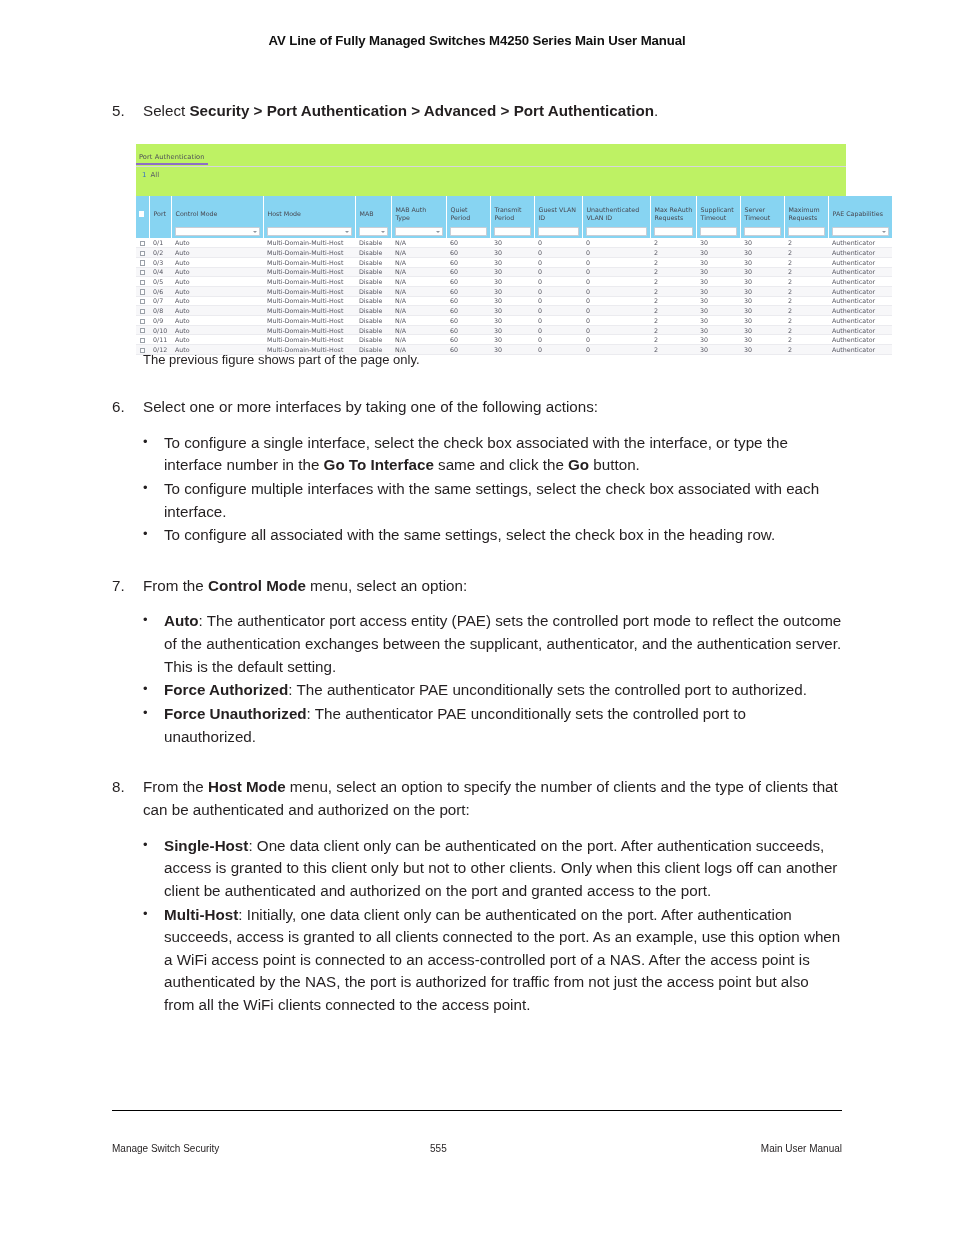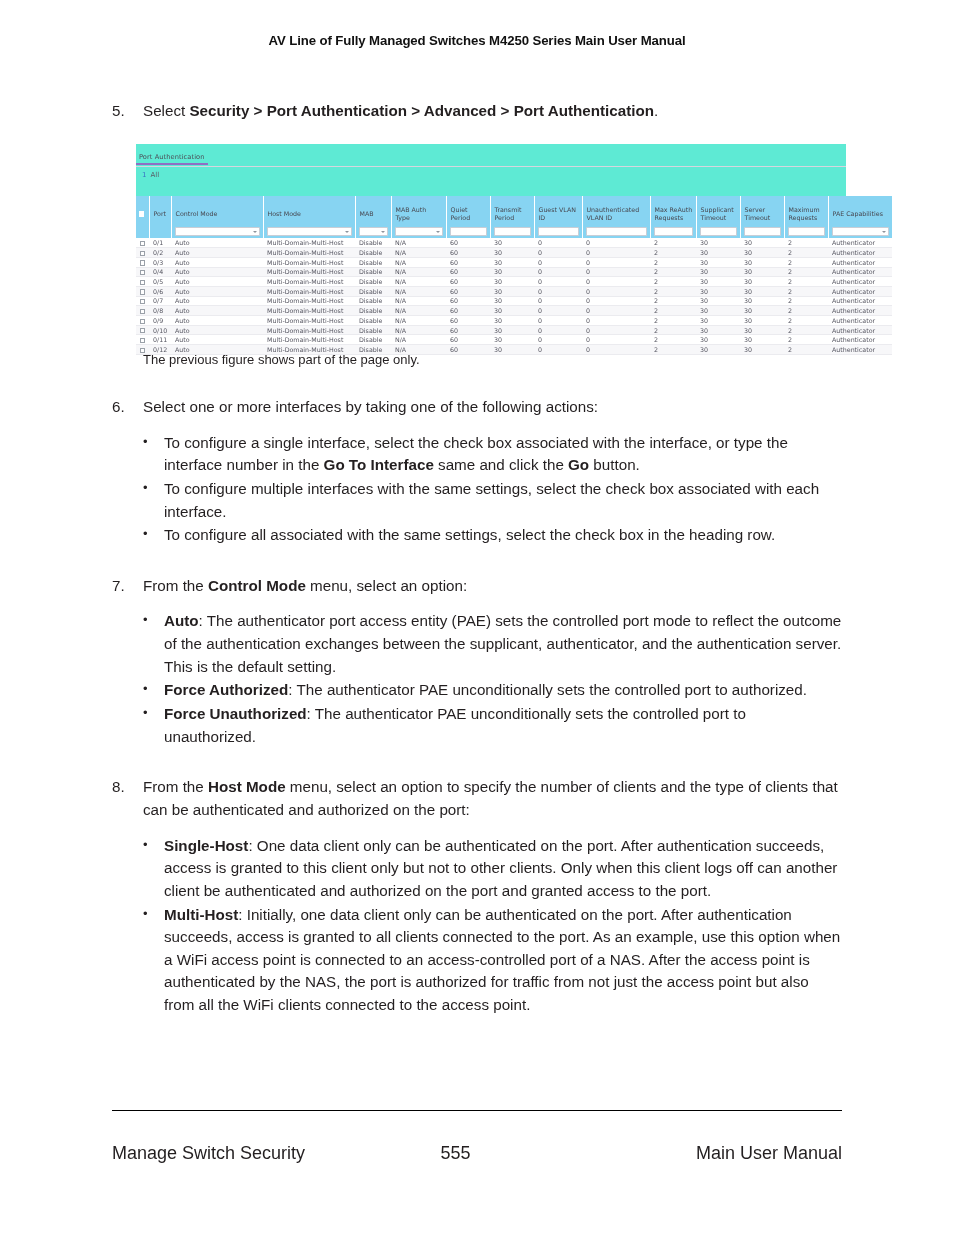--- a/index.html
+++ b/index.html
@@ -83,21 +83,21 @@
 
   .gap-sm { height: 11px; }
   .gap-lg { height: 27px; }
 
   
   .figure {
     position: absolute;
     top: 144px;
     left: 136px;
     width: 710px;
-    background: #5eead4;
+    background: #bef264;
     font-family: "DejaVu Sans", sans-serif;
   }
   .fig-tab-row {
     border-bottom: 1px solid #d6d6de;
     padding-bottom: 1px;
   }
   .fig-tab {
     display: inline-block;
     font-size: 6.6px;
     color: #4b4b55;
@@ -202,21 +202,21 @@
     left: 112px; right: 112px;
     top: 1110px;
     height: 1px;
     background: #000000;
   }
   .doc-footer {
     position: absolute;
     left: 112px; right: 112px;
     top: 1143px;
     display: flex;
-    font-size: 18px;
+    font-size: 10px;
     color: #231f20;
   }
   .ft-left { flex: 1 1 auto; text-align: left; }
   .ft-center { flex: 0 0 120px; text-align: left; }
   .ft-right { flex: 1 1 auto; text-align: right; }
 </style>
 </head>
 <body>
 
 <div class="page">

